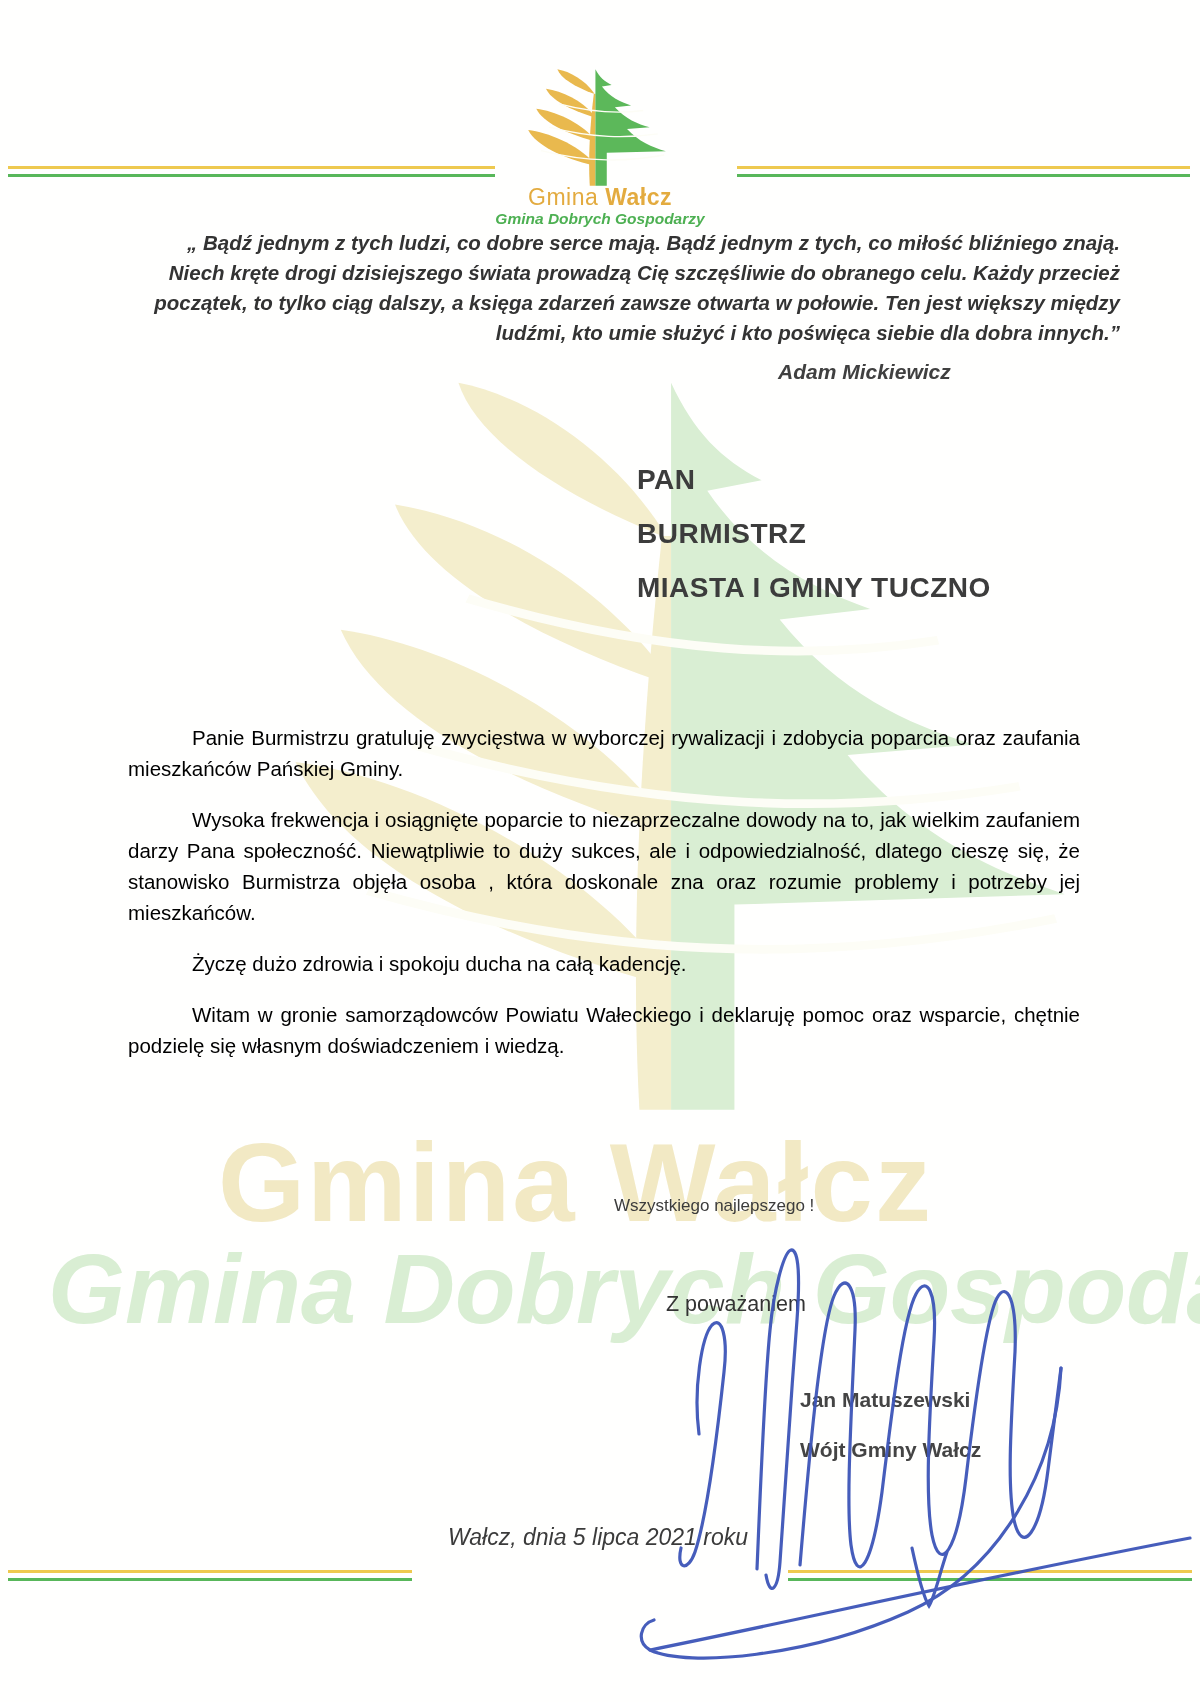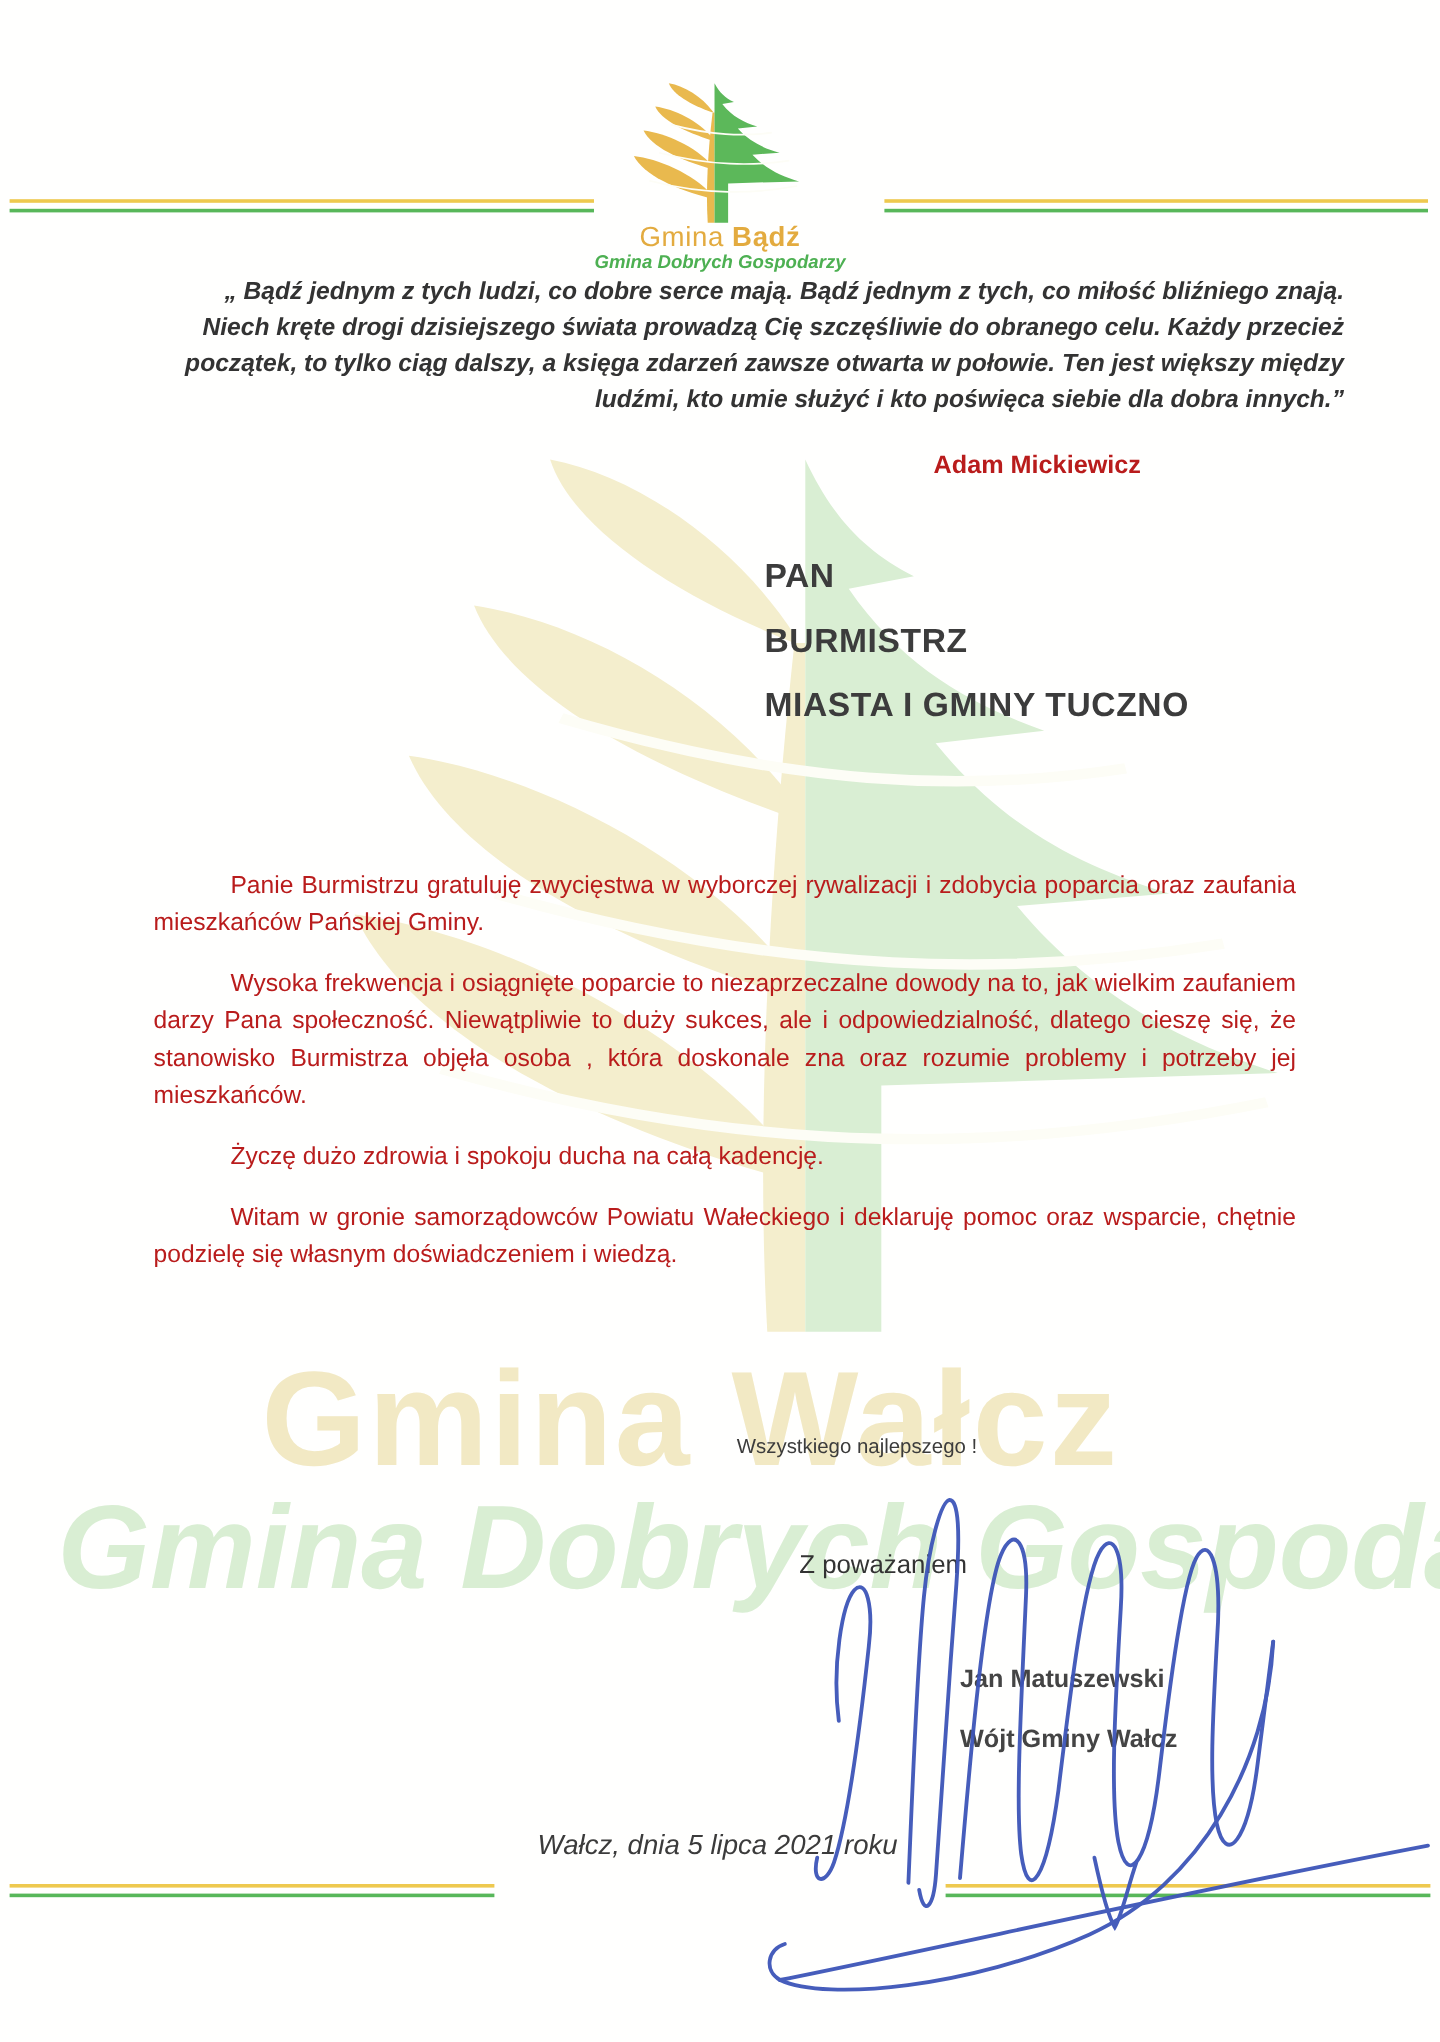--- a/index.html
+++ b/index.html
@@ -23,37 +23,37 @@
   .logo-tree{position:absolute;left:512px;top:66px;width:162px;height:128px;}
   .logo-caption{position:absolute;left:400px;top:184px;width:400px;text-align:center;
     font-size:23px;color:var(--gold);letter-spacing:.5px;}
   .logo-caption .b{font-weight:700;}
   .logo-sub{position:absolute;left:400px;top:210px;width:400px;text-align:center;
     font-size:15.5px;font-style:italic;font-weight:600;color:#4db052;}
 
   
   .quote{position:absolute;left:80px;top:228px;width:1040px;text-align:right;
     font-weight:700;font-style:italic;font-size:20.5px;line-height:30px;color:#333;}
-  .attribution{position:absolute;left:778px;top:376px;font-weight:700;
-    font-size:21px;color:#b91c1c;}
+  .attribution{position:absolute;left:778px;top:360px;font-weight:700;font-style:italic;
+    font-size:21px;color:#404040;}
 
   
   .wm-tree{position:absolute;left:205px;top:362px;width:905px;height:800px;z-index:0;}
   .wm-text1{position:absolute;left:218px;top:1118px;font-size:112px;font-weight:700;
     color:var(--watermark-gold);white-space:nowrap;z-index:0;letter-spacing:2px;}
   .wm-text2{position:absolute;left:48px;top:1232px;font-size:99px;font-weight:600;font-style:italic;
     color:var(--watermark-green);white-space:nowrap;z-index:0;}
 
   
   .recipient{position:absolute;left:637px;top:464px;z-index:1;}
   .recipient div{font-weight:700;font-size:28px;letter-spacing:.5px;height:54px;color:#3c3c3c;}
 
   
   .body-text{position:absolute;left:128px;top:722px;width:952px;z-index:1;
-    font-size:20.5px;line-height:31px;text-align:justify;color:#b91c1c;}
+    font-size:20.5px;line-height:31px;text-align:justify;color:#000000;}
   .body-text p{text-indent:64px;margin:0 0 20px 0;}
 
   .wishes{position:absolute;left:614px;top:1196px;font-size:17px;z-index:1;color:#3c3c3c;}
   .salutation{position:absolute;left:666px;top:1292px;font-size:21.5px;z-index:1;color:#333;}
   .signer{position:absolute;left:800px;z-index:1;font-weight:700;font-size:21px;color:#444;}
   .signer.name{top:1388px;}
   .signer.title{top:1438px;}
   .dateline{position:absolute;left:448px;top:1524px;font-size:23px;font-style:italic;z-index:1;color:#3b3b3b;}
 
   .sig-overlay{position:absolute;left:0;top:0;width:1200px;height:1702px;z-index:2;pointer-events:none;}
@@ -90,21 +90,21 @@
 
   <div class="rule gold" style="left:8px;top:166px;width:487px"></div>
   <div class="rule green" style="left:8px;top:174px;width:487px"></div>
   <div class="rule gold" style="left:737px;top:166px;width:453px"></div>
   <div class="rule green" style="left:737px;top:174px;width:453px"></div>
 
   <svg class="logo-tree" viewBox="0 0 200 230" preserveAspectRatio="none">
       <use href="#gw-tree"></use>
     </svg>
   <div class="logo-caption">
-    <span>Gmina </span><span class="b">Bądź</span>
+    <span>Gmina </span><span class="b">Wałcz</span>
   </div>
   <div class="logo-sub">Gmina Dobrych Gospodarzy</div>
 
   <div class="quote">
     <div>„ Bądź jednym z tych ludzi, co dobre serce mają. Bądź jednym z tych, co miłość bliźniego znają.</div>
     <div>Niech kręte drogi dzisiejszego świata prowadzą Cię szczęśliwie do obranego celu. Każdy przecież</div>
     <div>początek, to tylko ciąg dalszy, a księga zdarzeń zawsze otwarta w połowie. Ten jest większy między</div>
     <div>ludźmi, kto umie służyć i kto poświęca siebie dla dobra innych.”</div>
   </div>
   <div class="attribution">Adam Mickiewicz</div>

